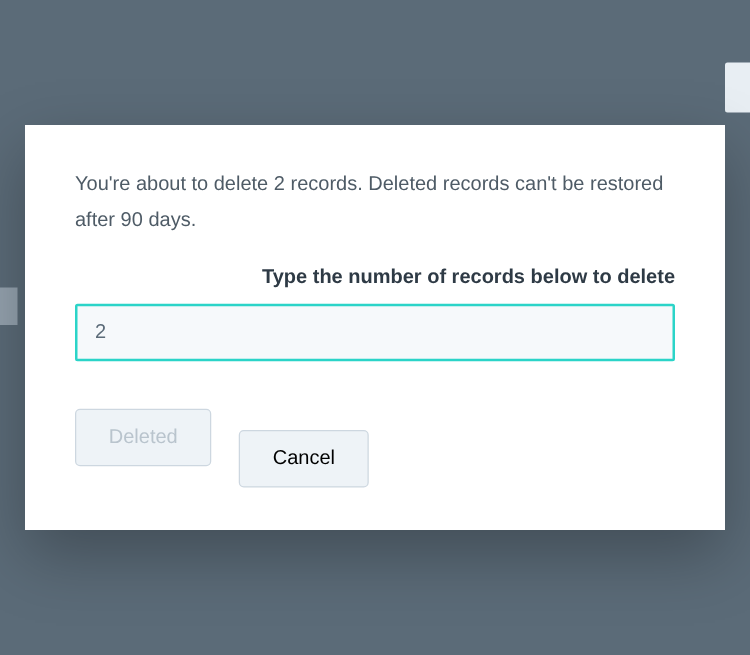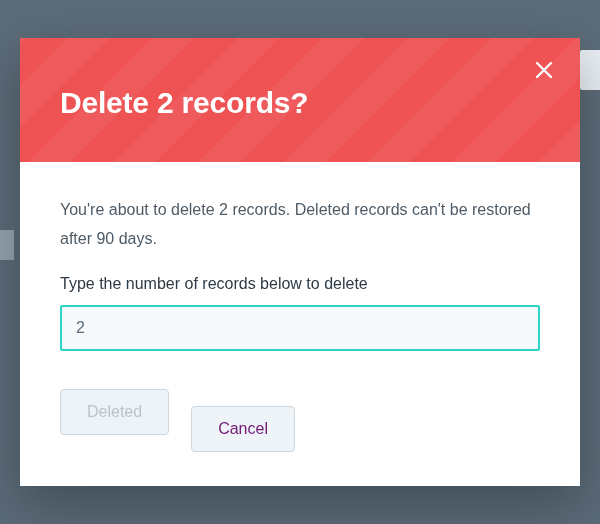--- a/index.html
+++ b/index.html
@@ -76,23 +76,24 @@
   }
   .warning-text {
     color: #4e5b66;
     font-size: 16px;
     line-height: 1.8;
     margin-bottom: 22px;
   }
   .input-label {
     color: #2e3a45;
     font-size: 16px;
-    font-weight: 400;
+    font-weight: 700;
     margin-bottom: 12px;
     display: block;
+    text-align: right;
   }
   .confirm-input {
     width: 100%;
     height: 46px;
     border: 2px solid #2bd4c8;
     background: #f6f9fb;
     padding: 0 14px;
     font-size: 16px;
     color: #5b6b78;
     outline: none;
@@ -112,45 +113,34 @@
     font-size: 16px;
     font-weight: 500;
     border-radius: 4px;
     cursor: pointer;
   }
   .btn-delete {
     color: #b9c4cd;
     cursor: not-allowed;
   }
   .btn-cancel {
-    color: #701a75;
+    color: #000000;
     margin-top: 17px;
   }
 </style>
 </head>
 <body>
 
 <div class="backdrop">
   <div class="bg-hint-top"></div>
   <div class="bg-hint-mid"></div>
 </div>
 
 <div class="modal">
 
-  <div class="modal-header">
-    <button class="close-btn" aria-label="Close">
-      <span>
-        <svg width="20" height="20" viewBox="0 0 20 20" fill="none">
-          <line x1="3" y1="3" x2="17" y2="17" stroke-width="2.4" stroke-linecap="round"></line>
-          <line x1="17" y1="3" x2="3" y2="17" stroke-width="2.4" stroke-linecap="round"></line>
-        </svg>
-      </span>
-    </button>
-    <h1 class="modal-title">Delete 2 records?</h1>
-  </div>
 
   <div class="modal-body">
     <p class="warning-text">You're about to delete 2 records. Deleted records can't be restored after 90 days.</p>
     <label class="input-label">Type the number of records below to delete</label>
     <input type="text" class="confirm-input" value="2" style="">
   </div>
 
   <div class="modal-footer">
     <button class="btn btn-delete" disabled="">Deleted</button>
     <button class="btn btn-cancel">Cancel</button>

